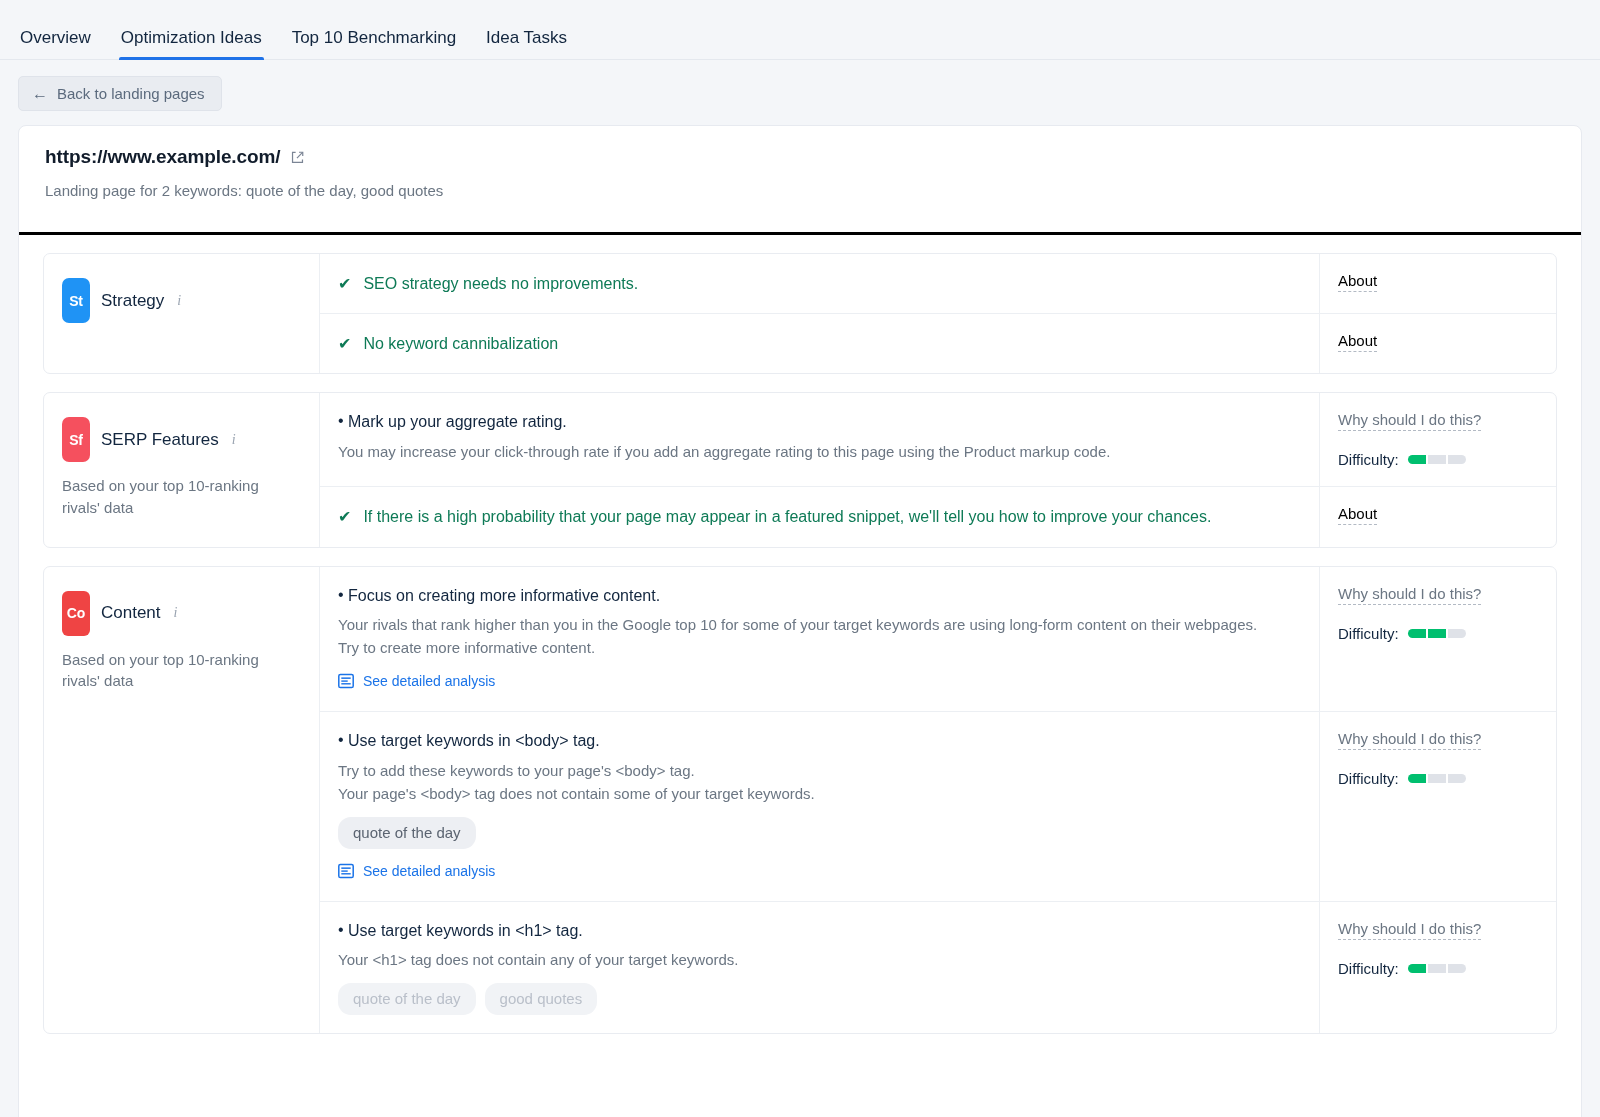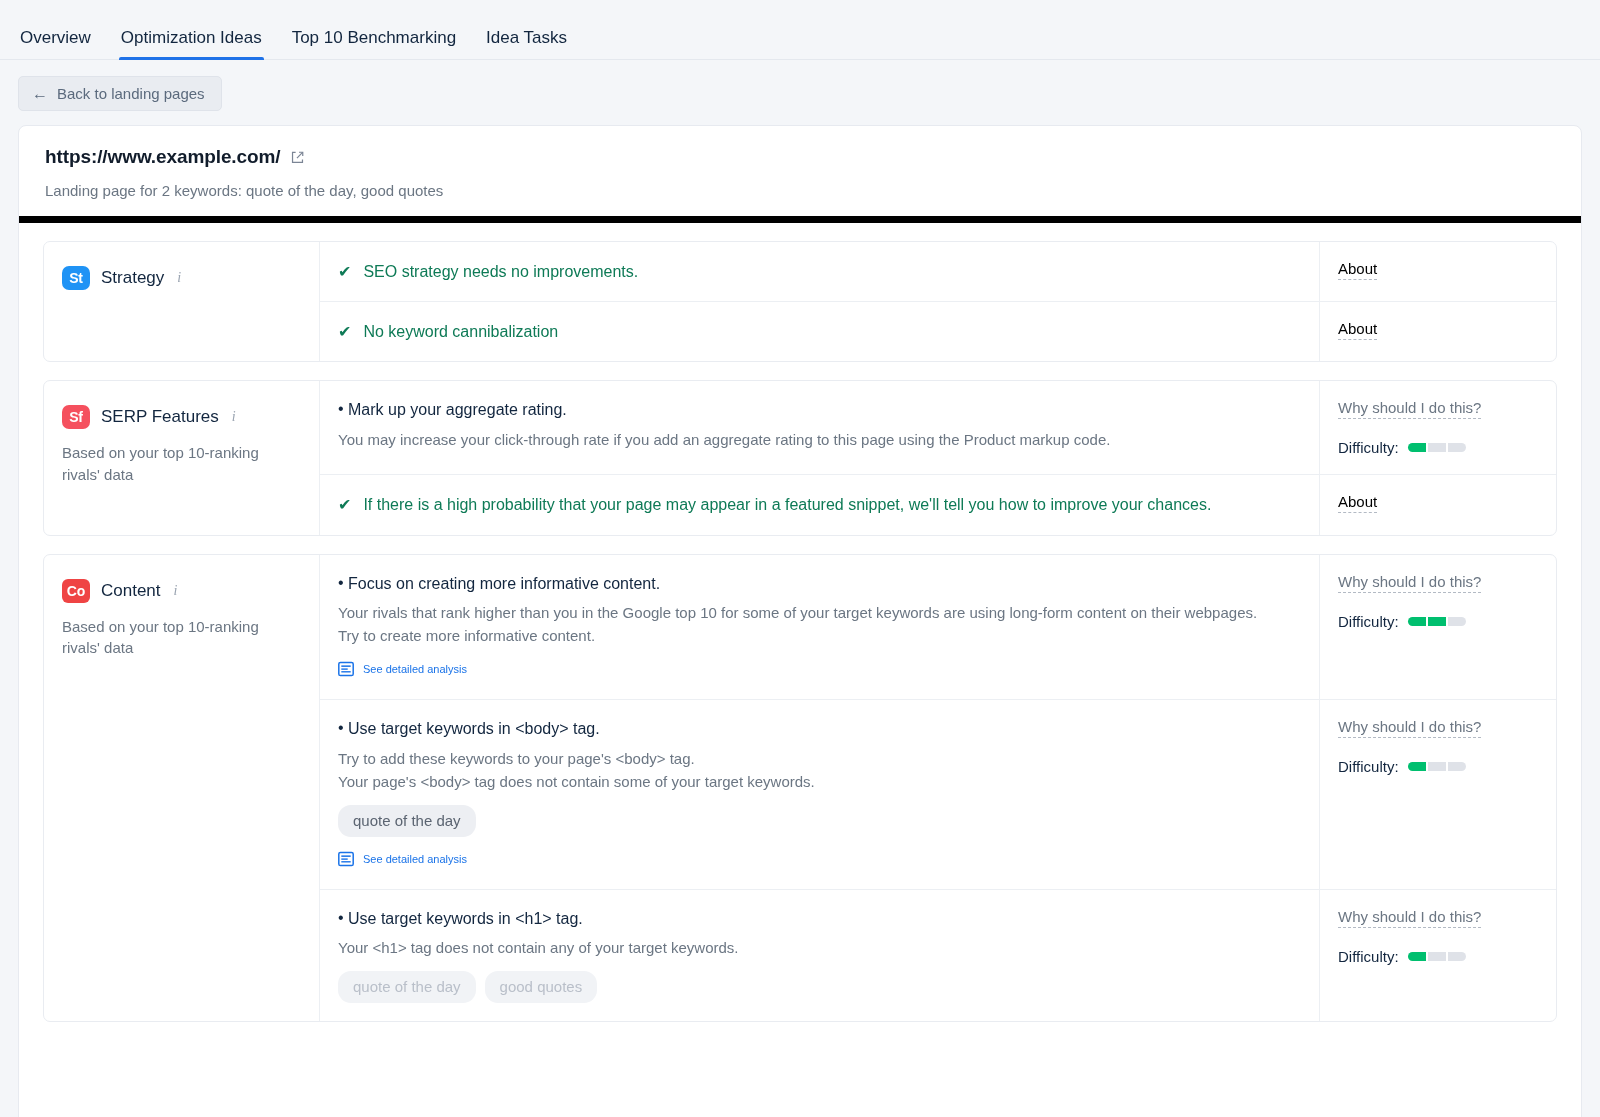--- a/index.html
+++ b/index.html
@@ -61,21 +61,21 @@
 
   
   .card {
     margin: 0 18px;
     background: #ffffff;
     border: 1px solid #e7eaf0;
     border-radius: 8px;
     overflow: hidden;
     height: 1117px;
   }
-  .card-head { padding: 20px 26px 17px 26px; border-bottom: 7px solid #000000; }
+  .card-head { padding: 20px 26px 33px 26px; border-bottom: 3px solid #000000; }
   .url-line {
     display: flex;
     align-items: center;
     gap: 9px;
     font-size: 19px;
     font-weight: bold;
     color: #111c2b;
     letter-spacing: -0.1px;
   }
   .ext-icon { width: 15px; height: 15px; display: inline-block; color: #7b8595; }
@@ -102,21 +102,21 @@
     flex: 0 0 276px;
     border-right: 1px solid #eceff3;
     padding: 24px 22px 22px 18px;
   }
   .sec-title-row {
     display: flex;
     align-items: center;
     gap: 11px;
   }
   .badge {
-    width: 28px; height: 24px;
+    width: 28px; height: 45px;
     border-radius: 7px;
     color: #fff;
     font-size: 14px;
     font-weight: bold;
     display: flex;
     align-items: center;
     justify-content: center;
     letter-spacing: -0.2px;
     flex: 0 0 28px;
   }
@@ -186,21 +186,21 @@
   .idea-desc {
     font-size: 15px;
     color: #6b7683;
     line-height: 1.55;
   }
   .detail-link {
     margin-top: 14px;
     display: inline-flex;
     align-items: center;
     gap: 9px;
-    font-size: 11px;
+    font-size: 14px;
     color: #1a73e8;
     cursor: pointer;
   }
   .doc-icon { width: 16px; height: 16px; display: inline-block; }
   .doc-icon svg { display: block; }
 
   .chips { margin-top: 12px; display: flex; gap: 9px; flex-wrap: wrap; }
   .chip {
     background: #edeff3;
     color: #5b6471;

